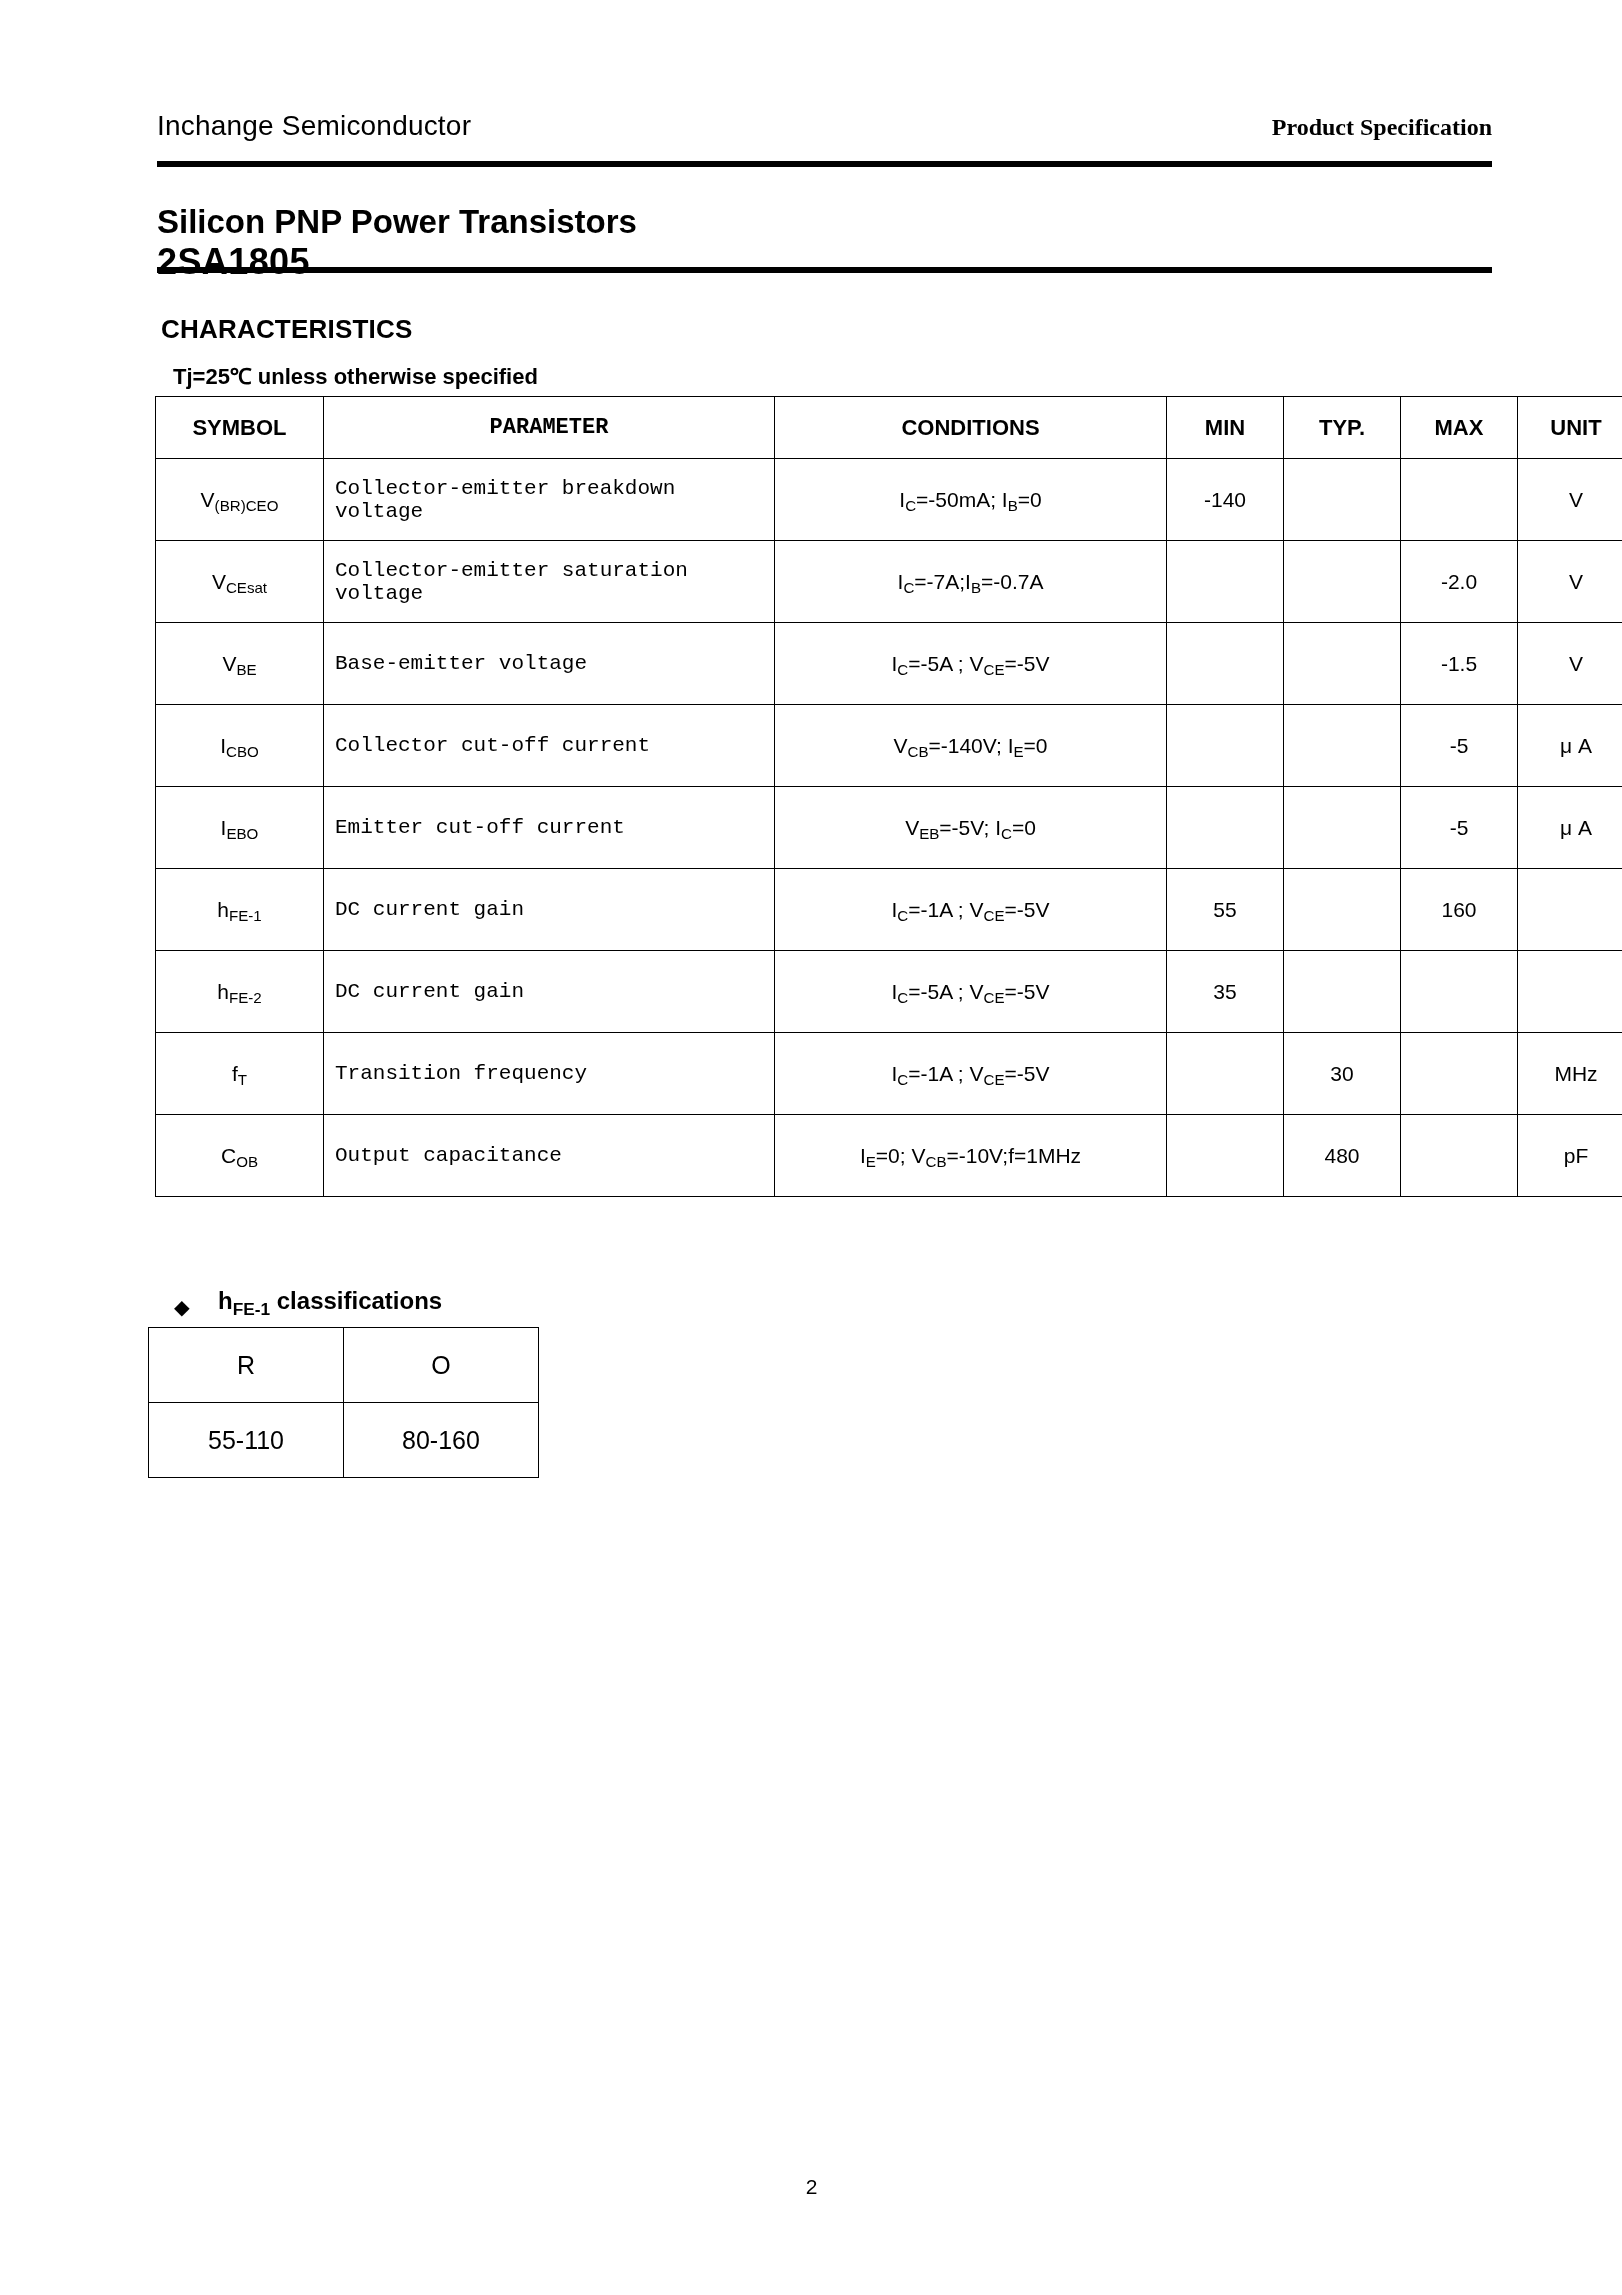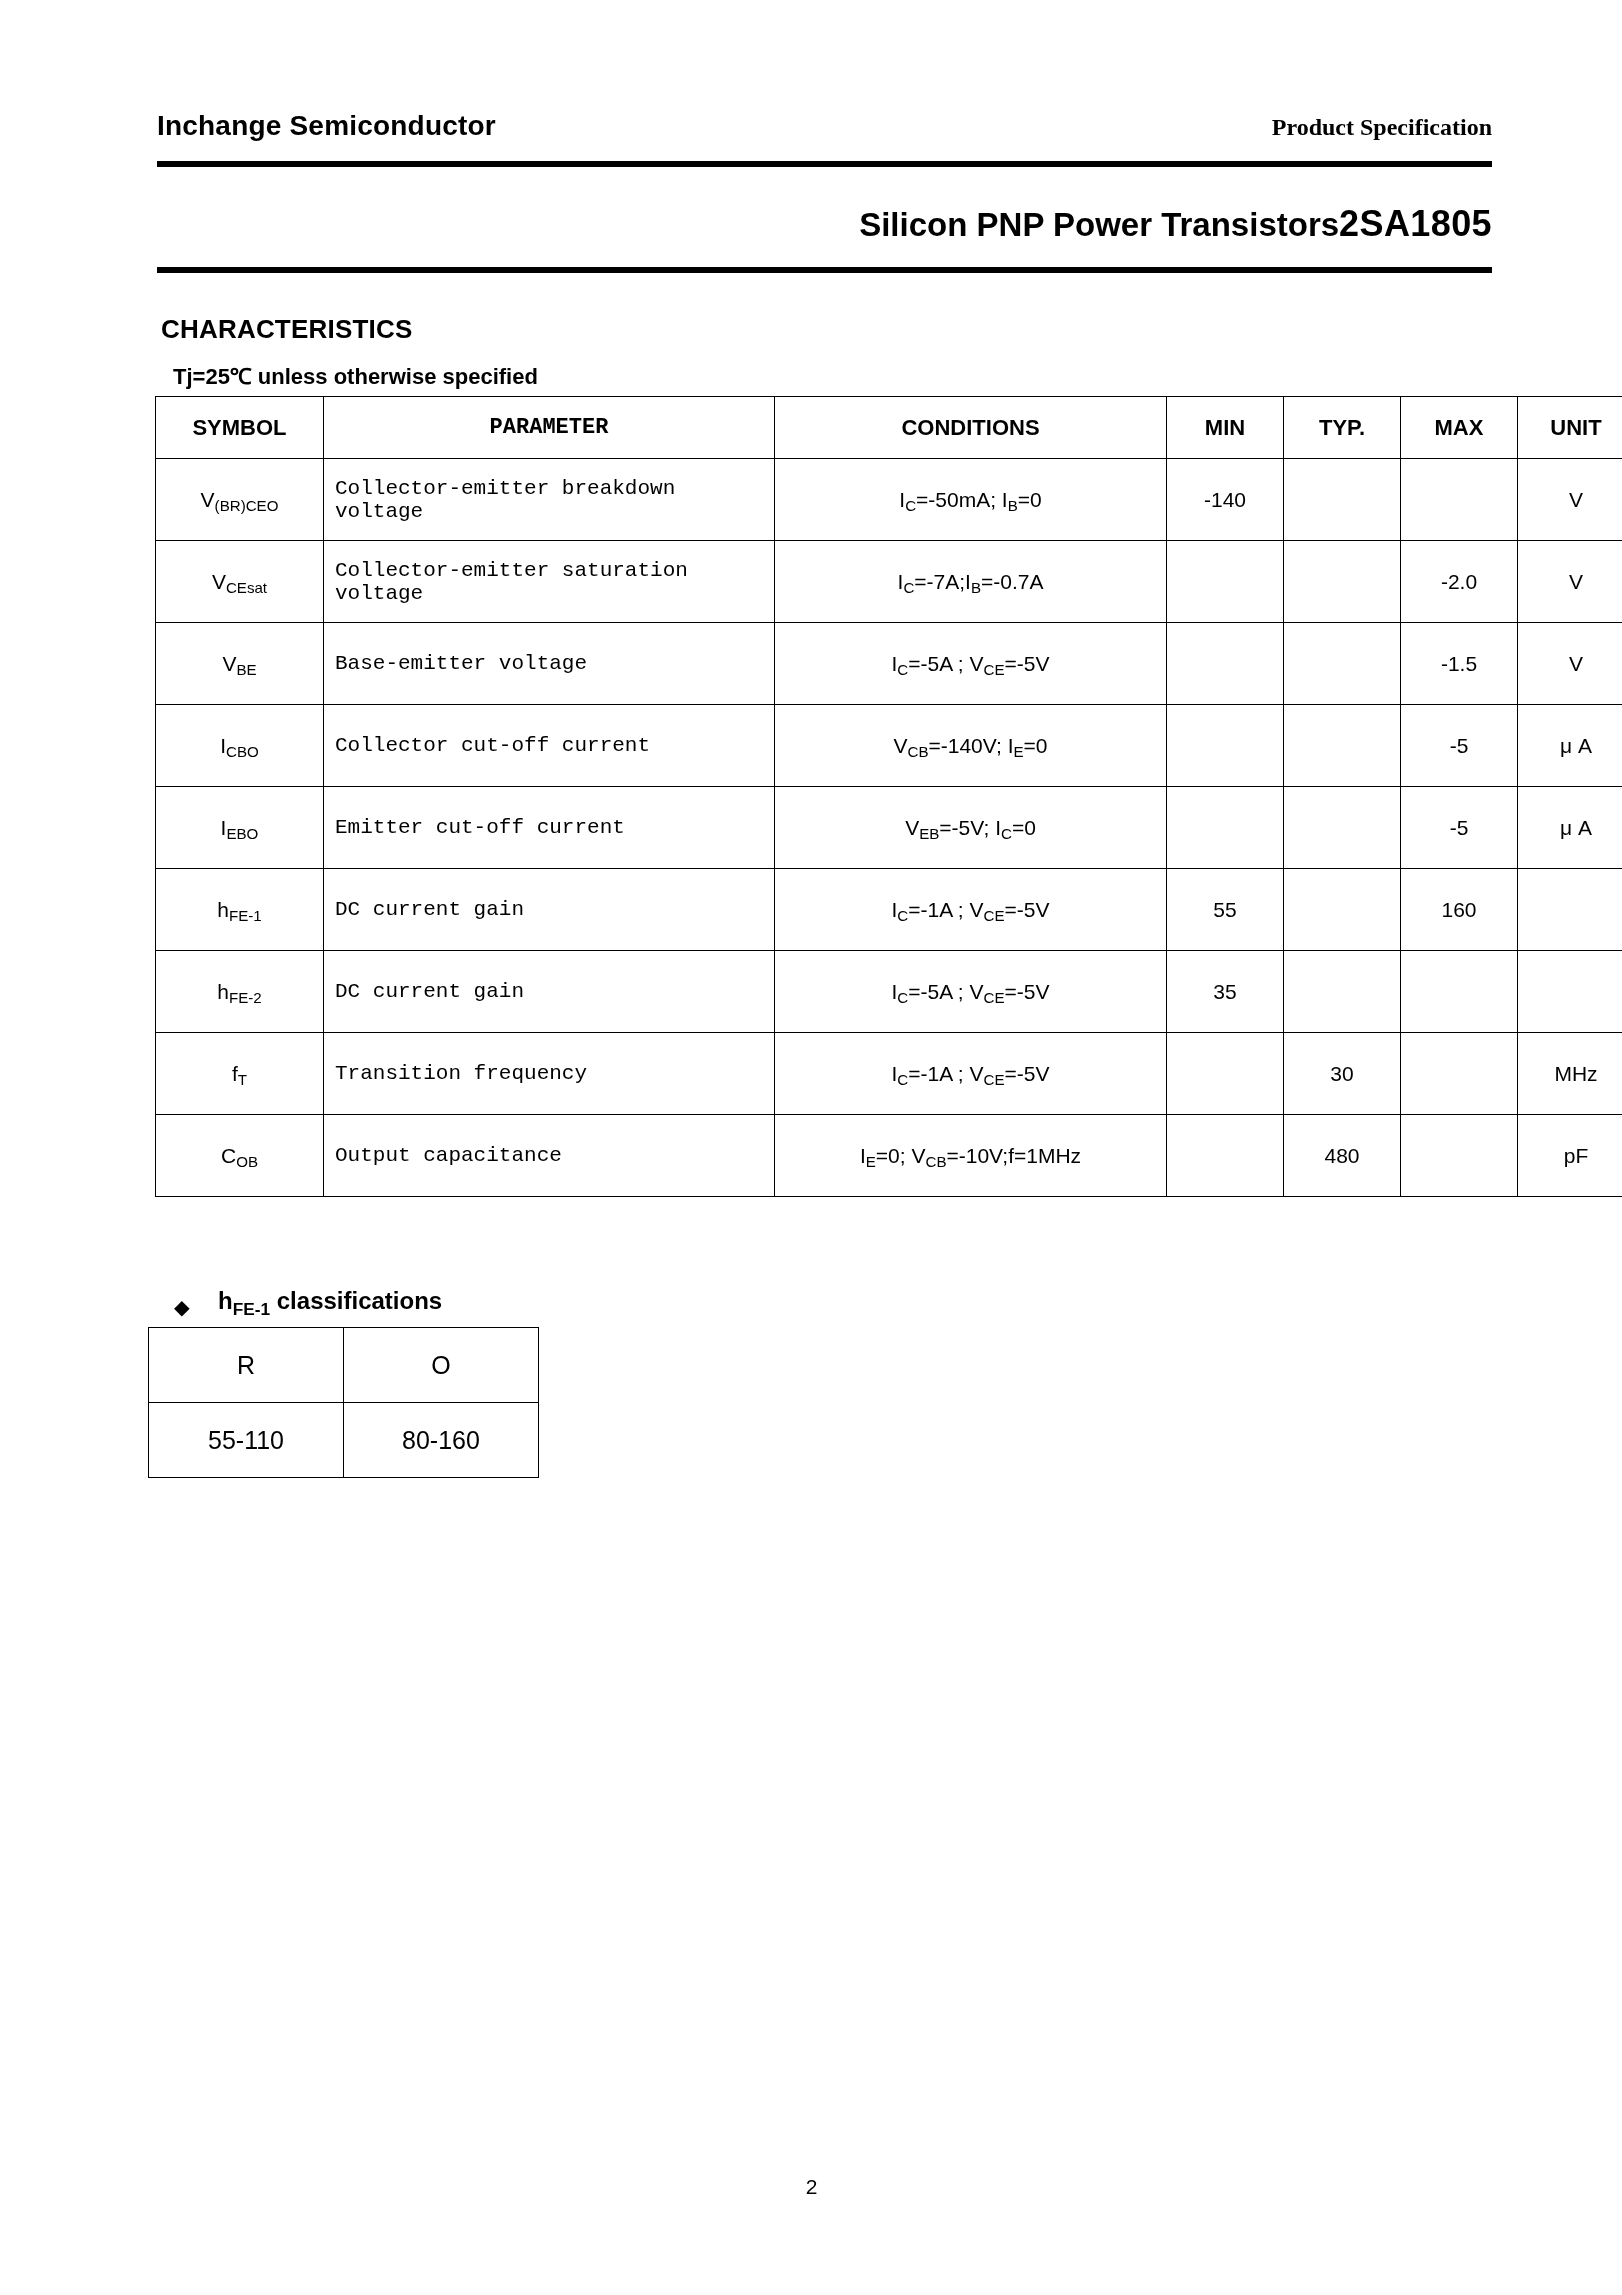--- a/index.html
+++ b/index.html
@@ -26,21 +26,21 @@
     position: absolute;
     left: 157px;
     top: 110px;
     width: 1335px;
     display: flex;
     justify-content: space-between;
     align-items: baseline;
   }
   .company {
     font-size: 28px;
-    font-weight: bold;
+    font-weight: normal;
     letter-spacing: 0.2px;
   }
   .prodspec {
     font-size: 24px;
     font-weight: bold;
     font-family: Liberation Serif, serif;
   }
   .rule-thick {
     position: absolute;
     left: 157px;
@@ -50,22 +50,23 @@
   }
   .rule-top { top: 161px; }
   .rule-bottom { top: 267px; }
 
   .title-row {
     position: absolute;
     left: 157px;
     top: 203px;
     width: 1335px;
     display: flex;
-    justify-content: flex-end;
+    justify-content: space-between;
     align-items: baseline;
+    flex-direction: column;
   }
   .doc-title {
     font-size: 33px;
     font-weight: bold;
   }
   .part-number {
     font-size: 36px;
     font-weight: bold;
     letter-spacing: 0.4px;
   }

